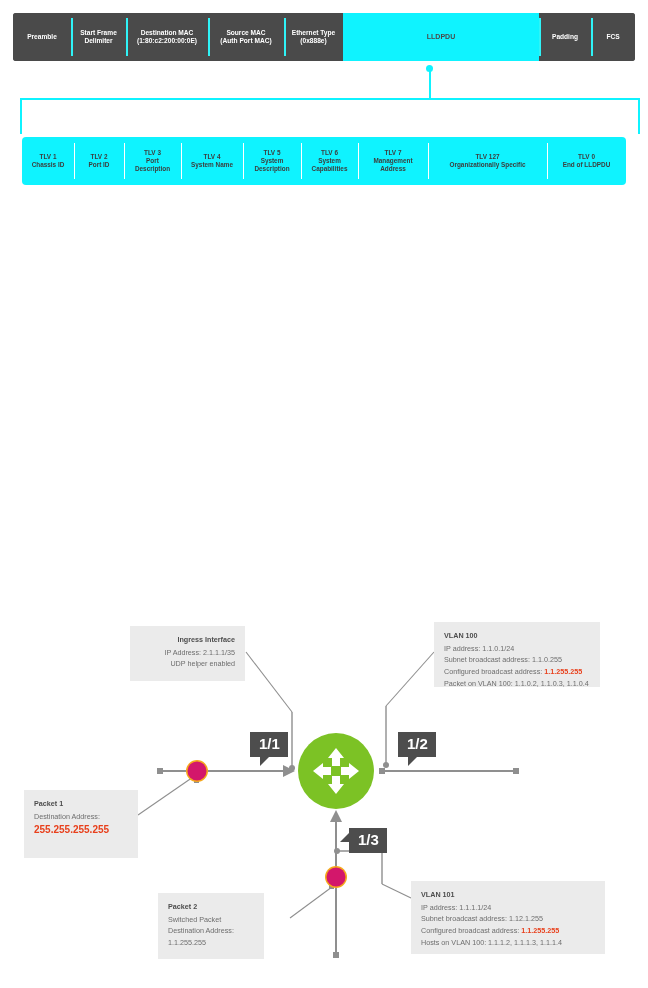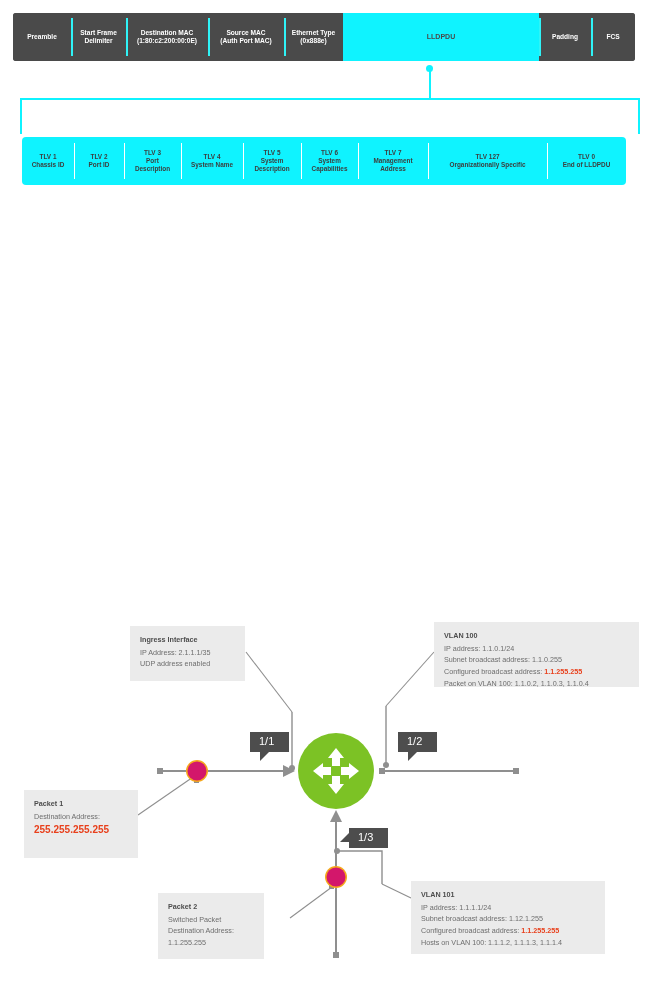--- a/index.html
+++ b/index.html
@@ -141,36 +141,36 @@
   .callout .title {
     font-weight: bold;
     color: #4d4d4d;
     display: block;
     margin-bottom: 1px;
   }
   .callout .row { display: block; white-space: nowrap; }
   .hl-red { color: #e8401c; font-weight: bold; }
   .hl-red-b { color: #e8401c; font-weight: bold; }
 
-  #callout-ingress { left: 130px; top: 626px; width: 115px; height: 55px; }
-  #callout-vlan100 { left: 434px; top: 622px; width: 205px; height: 65px; }
+  #callout-ingress { left: 130px; top: 626px; width: 115px; height: 55px; text-align: right; }
+  #callout-vlan100 { left: 434px; top: 622px; width: 166px; height: 65px; }
   #callout-vlan101 { left: 411px; top: 881px; width: 194px; height: 73px; }
   #callout-packet1 { left: 24px; top: 790px; width: 114px; height: 68px; }
   #callout-packet2 { left: 158px; top: 893px; width: 106px; height: 66px; }
 
   #callout-packet1 .addr { font-size: 10px; }
 
   
   .port-tag {
     position: absolute;
     background: #4d4d4d;
     color: #ffffff;
-    font-size: 11px;
-    font-weight: normal;
-    padding: 3px 15px 4px 9px;
+    font-size: 15px;
+    font-weight: bold;
+    padding: 3px 8px 4px 9px;
     box-sizing: border-box;
     line-height: 1.2;
   }
   .port-tag .tail {
     position: absolute;
     width: 0; height: 0;
   }
   #port-1-1 { left: 250px; top: 732px; }
   #port-1-1 .tail {
     left: 10px; bottom: -9px;
@@ -330,21 +330,21 @@
   <span class="tail"></span>
 </div>
 <div class="port-tag" id="port-1-3">
   <span>1/3</span>
   <span class="tail"></span>
 </div>
 
 <div class="callout" id="callout-ingress">
   <span class="title">Ingress Interface</span>
   <span class="row">IP Address: 2.1.1.1/35</span>
-  <span class="row">UDP address enabled</span>
+  <span class="row">UDP helper enabled</span>
 </div>
 
 <div class="callout" id="callout-vlan100">
   <span class="title">VLAN 100</span>
   <span class="row">IP address: 1.1.0.1/24</span>
   <span class="row">Subnet broadcast address: 1.1.0.255</span>
   <span class="row"><span>Configured broadcast address: </span><span class="hl-red-b">1.1.255.255</span></span>
   <span class="row">Packet on VLAN 100: 1.1.0.2, 1.1.0.3, 1.1.0.4</span>
 </div>
 

